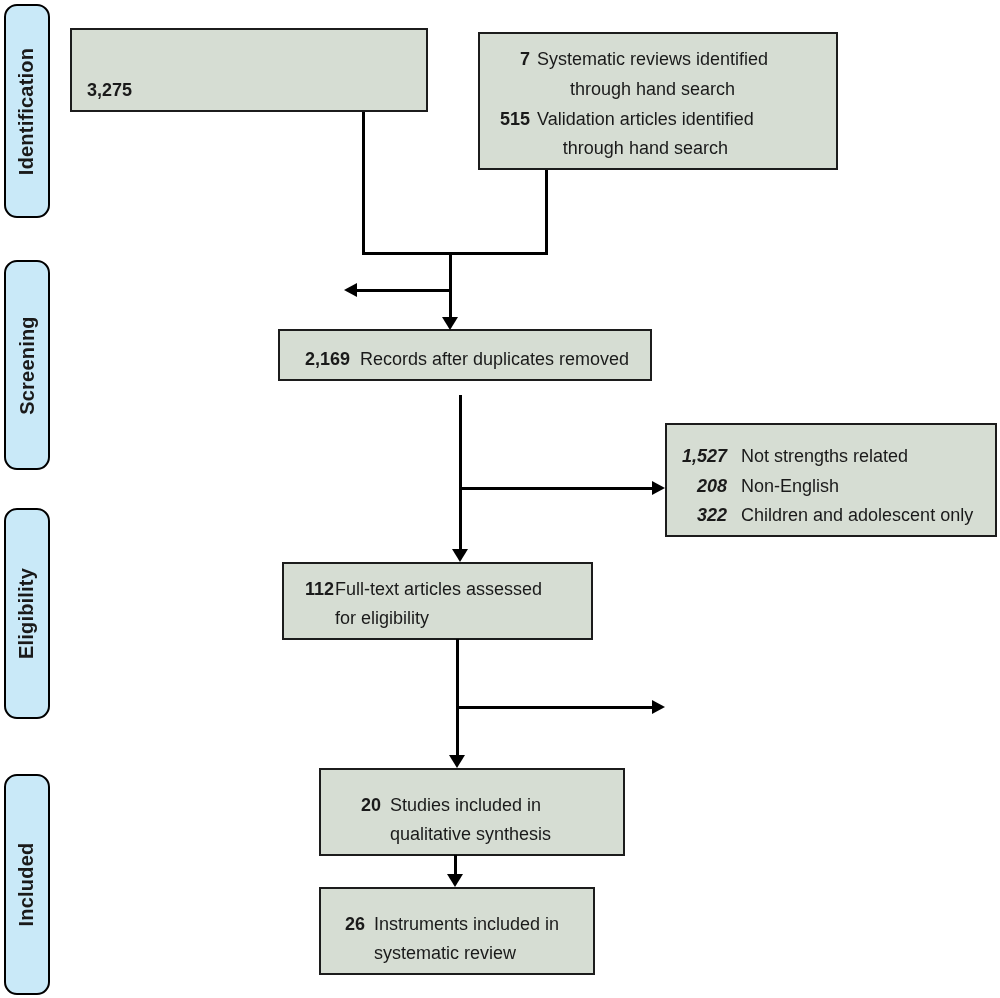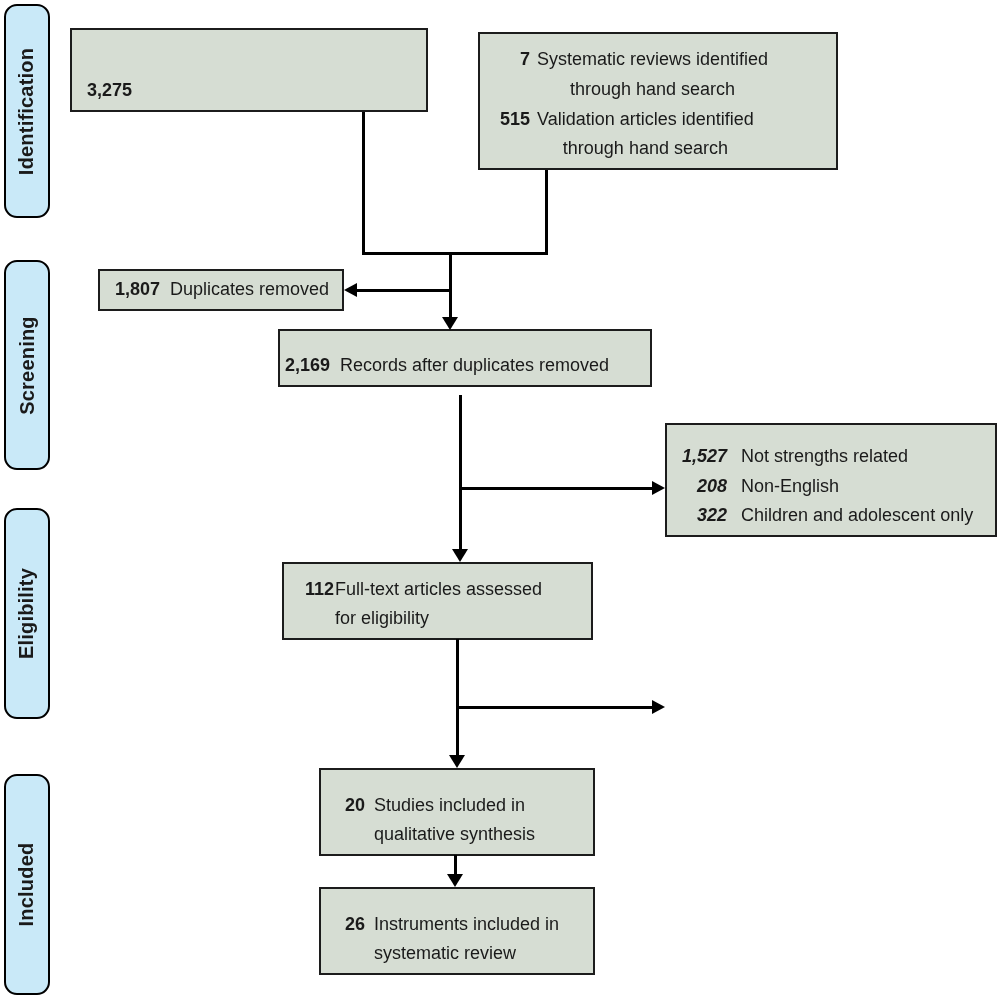--- a/index.html
+++ b/index.html
@@ -119,28 +119,22 @@
       <span class="txt center">Systematic reviews identified
 through hand search</span>
     </div>
     <div class="row">
       <span class="num w36">515</span>
       <span class="txt center">Validation articles identified
 through hand search</span>
     </div>
   </div>
 
-  <div class="fbox" style="left:98px; top:269px; width:246px; height:42px;">
-    <div class="row">
-      <span class="num w46">1,807</span>
-      <span class="txt">Duplicates removed</span>
-    </div>
-  </div>
-
-  <div class="fbox" style="left:278px; top:329px; width:374px; height:58px; padding-left:4px;">
+
+  <div class="fbox" style="left:278px; top:329px; width:374px; height:52px; padding-left:24px;">
     <div class="row">
       <span class="num w46">2,169</span>
       <span class="txt">Records after duplicates removed</span>
     </div>
   </div>
 
   <div class="fbox" style="left:665px; top:423px; width:332px; height:114px;">
     <div class="row">
       <span class="num w46 gap14">1,527</span>
       <span class="txt">Not strengths related</span>
@@ -157,21 +151,21 @@
 
   <div class="fbox" style="left:282px; top:562px; width:311px; height:78px; padding-left:20px;">
     <div class="row">
       <span class="num w30">112</span>
       <span class="txt">Full-text articles assessed
 for eligibility</span>
     </div>
   </div>
 
 
-  <div class="fbox" style="left:319px; top:768px; width:276px; height:88px; padding-left:18px;">
+  <div class="fbox" style="left:319px; top:768px; width:306px; height:88px; padding-left:34px;">
     <div class="row">
       <span class="num w26">20</span>
       <span class="txt">Studies included in
 qualitative synthesis</span>
     </div>
   </div>
 
   <div class="fbox" style="left:319px; top:887px; width:276px; height:88px; padding-left:18px;">
     <div class="row">
       <span class="num w26">26</span>

